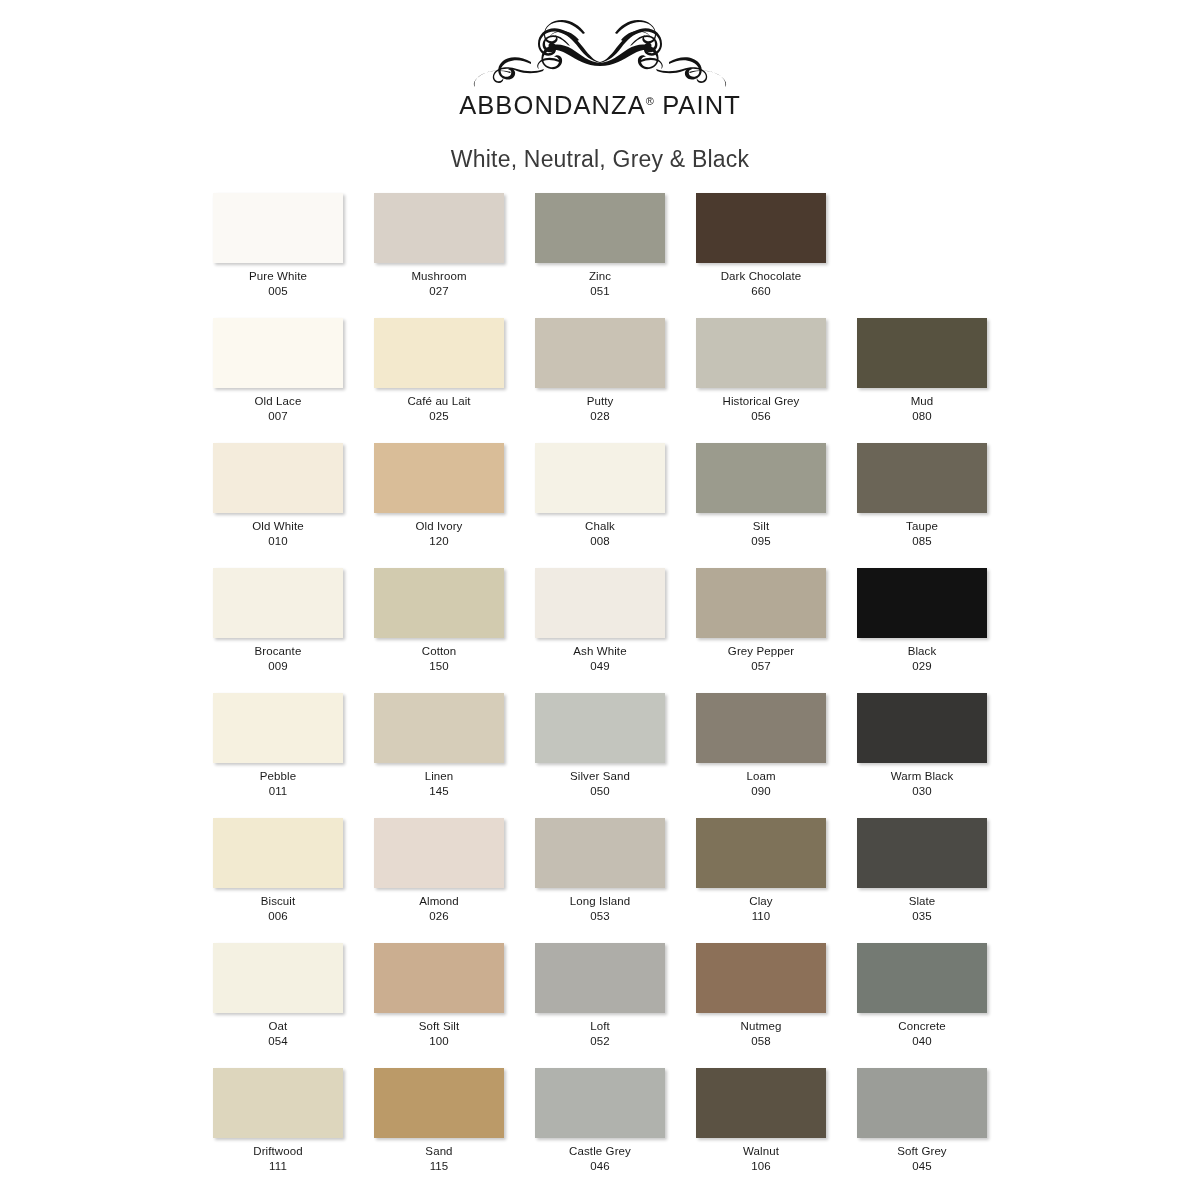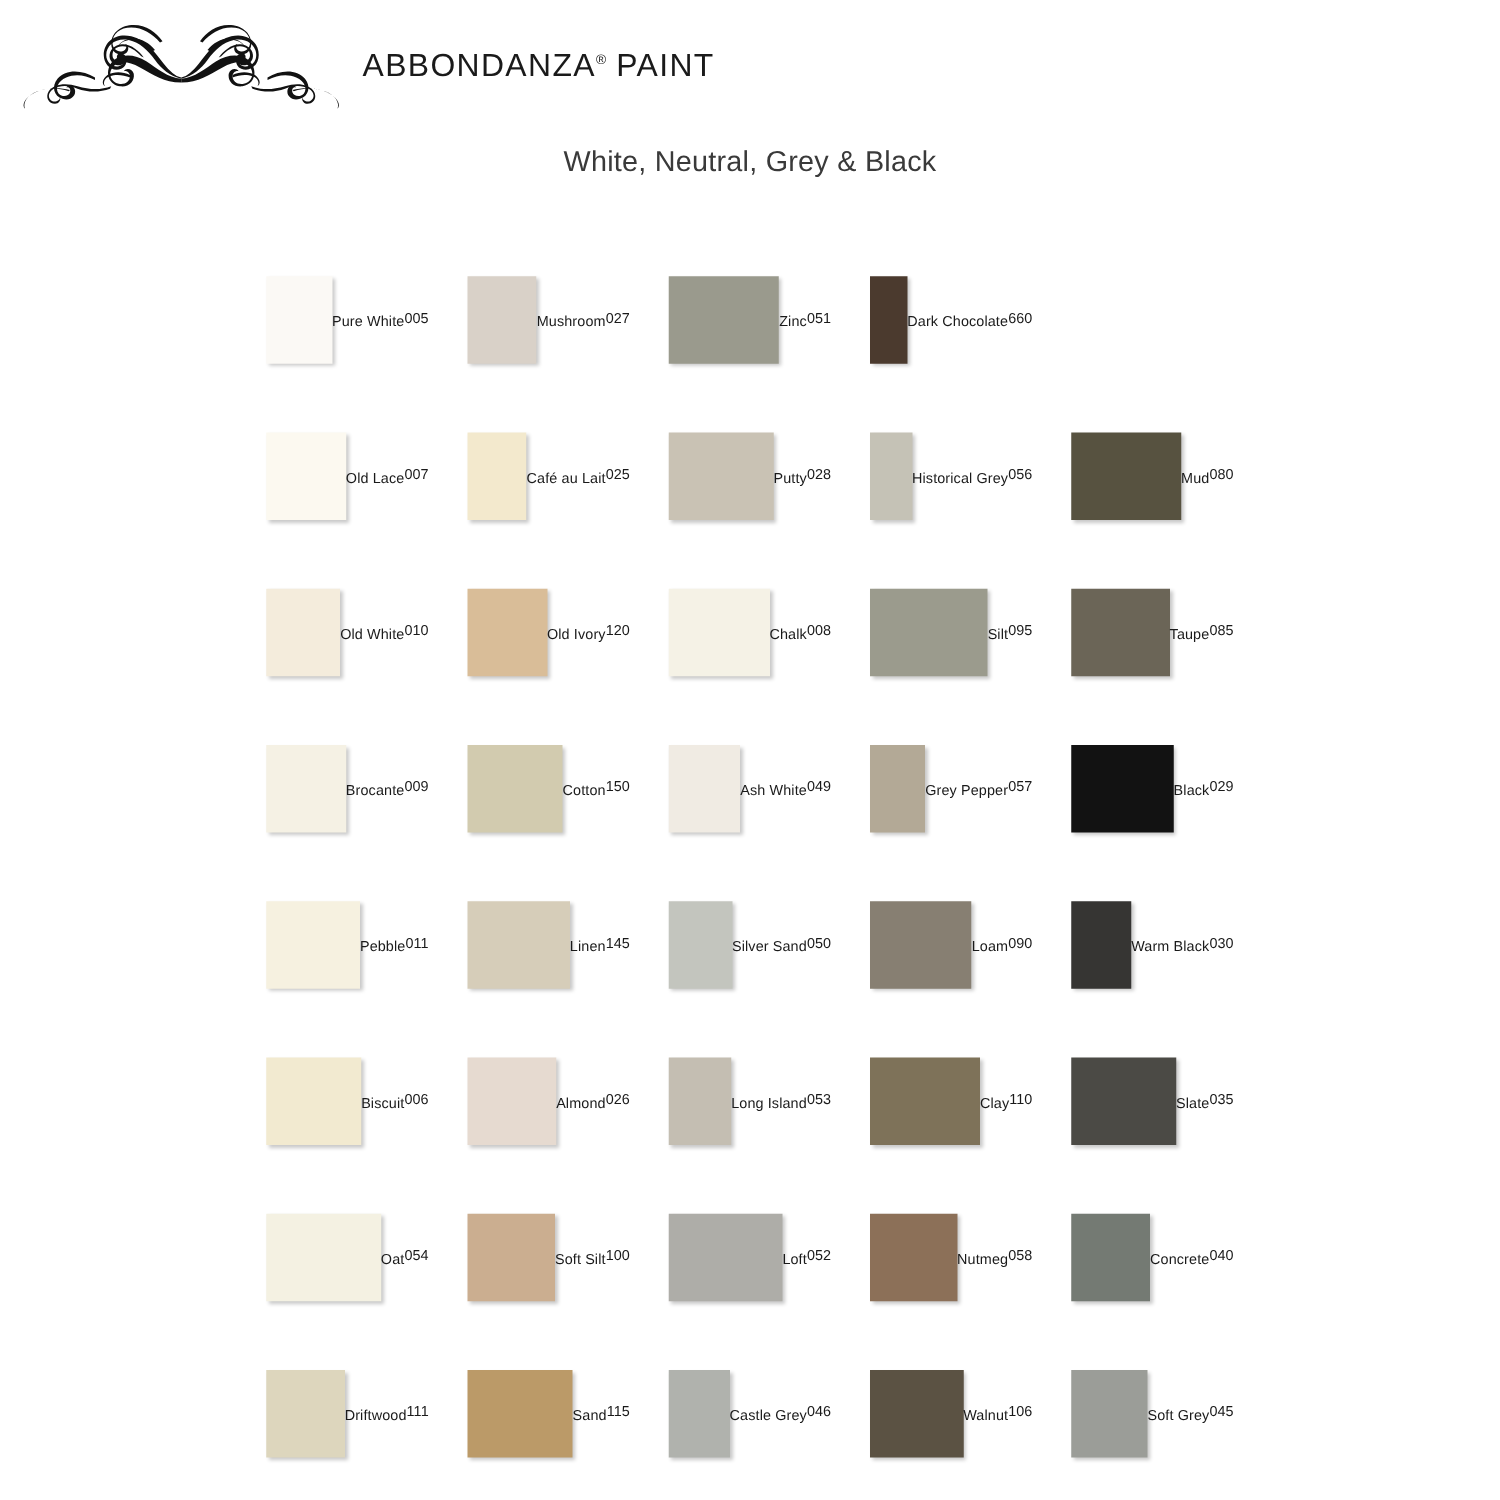--- a/index.html
+++ b/index.html
@@ -22,21 +22,21 @@
     box-sizing: border-box;
   }
 
   
   .header {
     padding-top: 16px;
     text-align: center;
   }
   .logo-block {
     display: flex;
-    flex-direction: row;
+    flex-direction: column;
     align-items: center;
   }
   .flourish {
     display: block;
     width: 290px;
     height: 74px;
   }
   .brand {
     margin-top: 1px;
     font-size: 25.5px;
@@ -67,21 +67,21 @@
     width: 781px;
   }
   .row {
     display: flex;
     height: 125px;
   }
   .cell {
     width: 130px;
     margin-right: 31px;
     display: flex;
-    flex-direction: row;
+    flex-direction: column;
     align-items: center;
   }
   .cell:last-child { margin-right: 0; }
 
   .chip {
     width: 130px;
     height: 70px;
     box-shadow: 2px 2px 3px rgba(0,0,0,0.22);
   }
   .chip-label {

